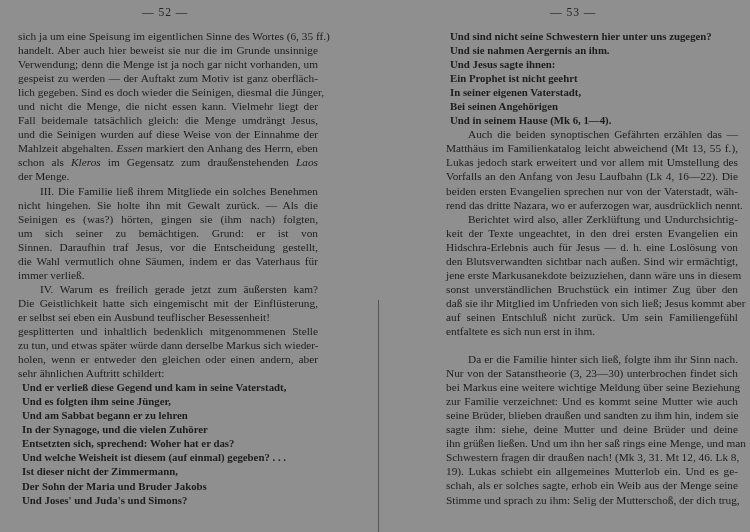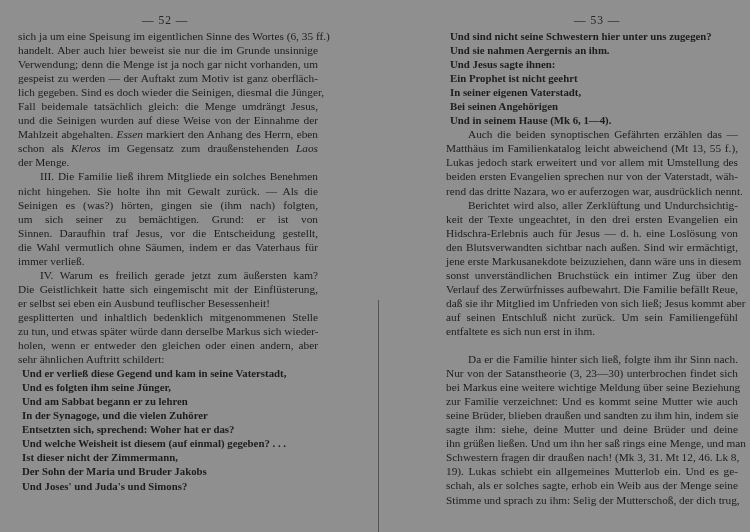--- a/index.html
+++ b/index.html
@@ -13,24 +13,23 @@
   .page { position:absolute; top:0; height:532px; }
   .page.left { left:0; width:378px; }
   .page.right { left:378px; width:372px; }
   .gutter {
     position:absolute; left:378px; top:300px; width:1px; height:232px;
     background:#555;
   }
   .folio {
     position:absolute; top:6px; font-size:11.5px; letter-spacing:1px; color:#222;
     white-space:pre;
-    margin-top:8px;
   }
   .page.left .folio { left:142px; }
-  .page.right .folio { left:196px; }
+  .page.right .folio { left:172px; }
   .text {
     position:absolute; font-size:11.3px; line-height:14.05px; text-align:justify;
   }
   .page.left .text { left:18px; top:29px; width:300px; }
   .page.right .text { left:68px; top:29px; width:292px; }
   .line { display:block; white-space:nowrap; text-align-last:justify; height:14.05px; overflow:visible; }
   .line.last { text-align-last:left; }
   .indent { padding-left:22px; }
   .verse { font-weight:bold; font-size:10.8px; text-align-last:left; padding-left:4px; }
   .gap { height:14px; display:block; }
@@ -40,20 +39,21 @@
 <body>
 
 <div class="page left">
   <div class="folio">— 52 —</div>
   <div class="text">
     <span class="line">sich ja um eine Speisung im eigentlichen Sinne des Wortes (6, 35 ff.)</span>
     <span class="line">handelt. Aber auch hier beweist sie nur die im Grunde unsinnige</span>
     <span class="line">Verwendung; denn die Menge ist ja noch gar nicht vorhanden, um</span>
     <span class="line">gespeist zu werden — der Auftakt zum Motiv ist ganz oberfläch-</span>
     <span class="line">lich gegeben. Sind es doch wieder die Seinigen, diesmal die Jünger,</span>
+    <span class="line">und nicht die Menge, die nicht essen kann. Vielmehr liegt der</span>
     <span class="line">Fall beidemale tatsächlich gleich: die Menge umdrängt Jesus,</span>
     <span class="line">und die Seinigen wurden auf diese Weise von der Einnahme der</span>
     <span class="line">Mahlzeit abgehalten. <em>Essen</em> markiert den Anhang des Herrn, eben</span>
     <span class="line">schon als <em>Kleros</em> im Gegensatz zum draußenstehenden <em>Laos</em></span>
     <span class="line last">der Menge.</span>
     <span class="line indent">III. Die Familie ließ ihrem Mitgliede ein solches Benehmen</span>
     <span class="line">nicht hingehen. Sie holte ihn mit Gewalt zurück. — Als die</span>
     <span class="line">Seinigen es (was?) hörten, gingen sie (ihm nach) folgten,</span>
     <span class="line">um sich seiner zu bemächtigen. Grund: er ist von</span>
     <span class="line">Sinnen. Daraufhin traf Jesus, vor die Entscheidung gestellt,</span>
@@ -86,29 +86,29 @@
     <span class="line verse">Und sind nicht seine Schwestern hier unter uns zugegen?</span>
     <span class="line verse">Und sie nahmen Aergernis an ihm.</span>
     <span class="line verse">Und Jesus sagte ihnen:</span>
     <span class="line verse">Ein Prophet ist nicht geehrt</span>
     <span class="line verse">In seiner eigenen Vaterstadt,</span>
     <span class="line verse">Bei seinen Angehörigen</span>
     <span class="line verse">Und in seinem Hause (Mk 6, 1—4).</span>
     <span class="line indent">Auch die beiden synoptischen Gefährten erzählen das —</span>
     <span class="line">Matthäus im Familienkatalog leicht abweichend (Mt 13, 55 f.),</span>
     <span class="line">Lukas jedoch stark erweitert und vor allem mit Umstellung des</span>
+    <span class="line">Vorfalls an den Anfang von Jesu Laufbahn (Lk 4, 16—22). Die</span>
     <span class="line">beiden ersten Evangelien sprechen nur von der Vaterstadt, wäh-</span>
     <span class="line">rend das dritte Nazara, wo er auferzogen war, ausdrücklich nennt.</span>
     <span class="line indent">Berichtet wird also, aller Zerklüftung und Undurchsichtig-</span>
     <span class="line">keit der Texte ungeachtet, in den drei ersten Evangelien ein</span>
     <span class="line">Hidschra-Erlebnis auch für Jesus — d. h. eine Loslösung von</span>
     <span class="line">den Blutsverwandten sichtbar nach außen. Sind wir ermächtigt,</span>
     <span class="line">jene erste Markusanekdote beizuziehen, dann wäre uns in diesem</span>
     <span class="line">sonst unverständlichen Bruchstück ein intimer Zug über den</span>
-    <span class="line">Verlauf des Zerwürfnisses aufbewahrt. Die Familie befällt Reue,</span>
     <span class="line">daß sie ihr Mitglied im Unfrieden von sich ließ; Jesus kommt aber</span>
     <span class="line">auf seinen Entschluß nicht zurück. Um sein Familiengefühl</span>
     <span class="line last">entfaltete es sich nun erst in ihm.</span>
     <span class="gap"></span>
     <span class="line indent">Da er die Familie hinter sich ließ, folgte ihm ihr Sinn nach.</span>
     <span class="line">Nur von der Satanstheorie (3, 23—30) unterbrochen findet sich</span>
     <span class="line">bei Markus eine weitere wichtige Meldung über seine Beziehung</span>
     <span class="line">zur Familie verzeichnet: Und es kommt seine Mutter wie auch</span>
     <span class="line">seine Brüder, blieben draußen und sandten zu ihm hin, indem sie</span>
     <span class="line">sagte ihm: siehe, deine Mutter und deine Brüder und deine</span>

